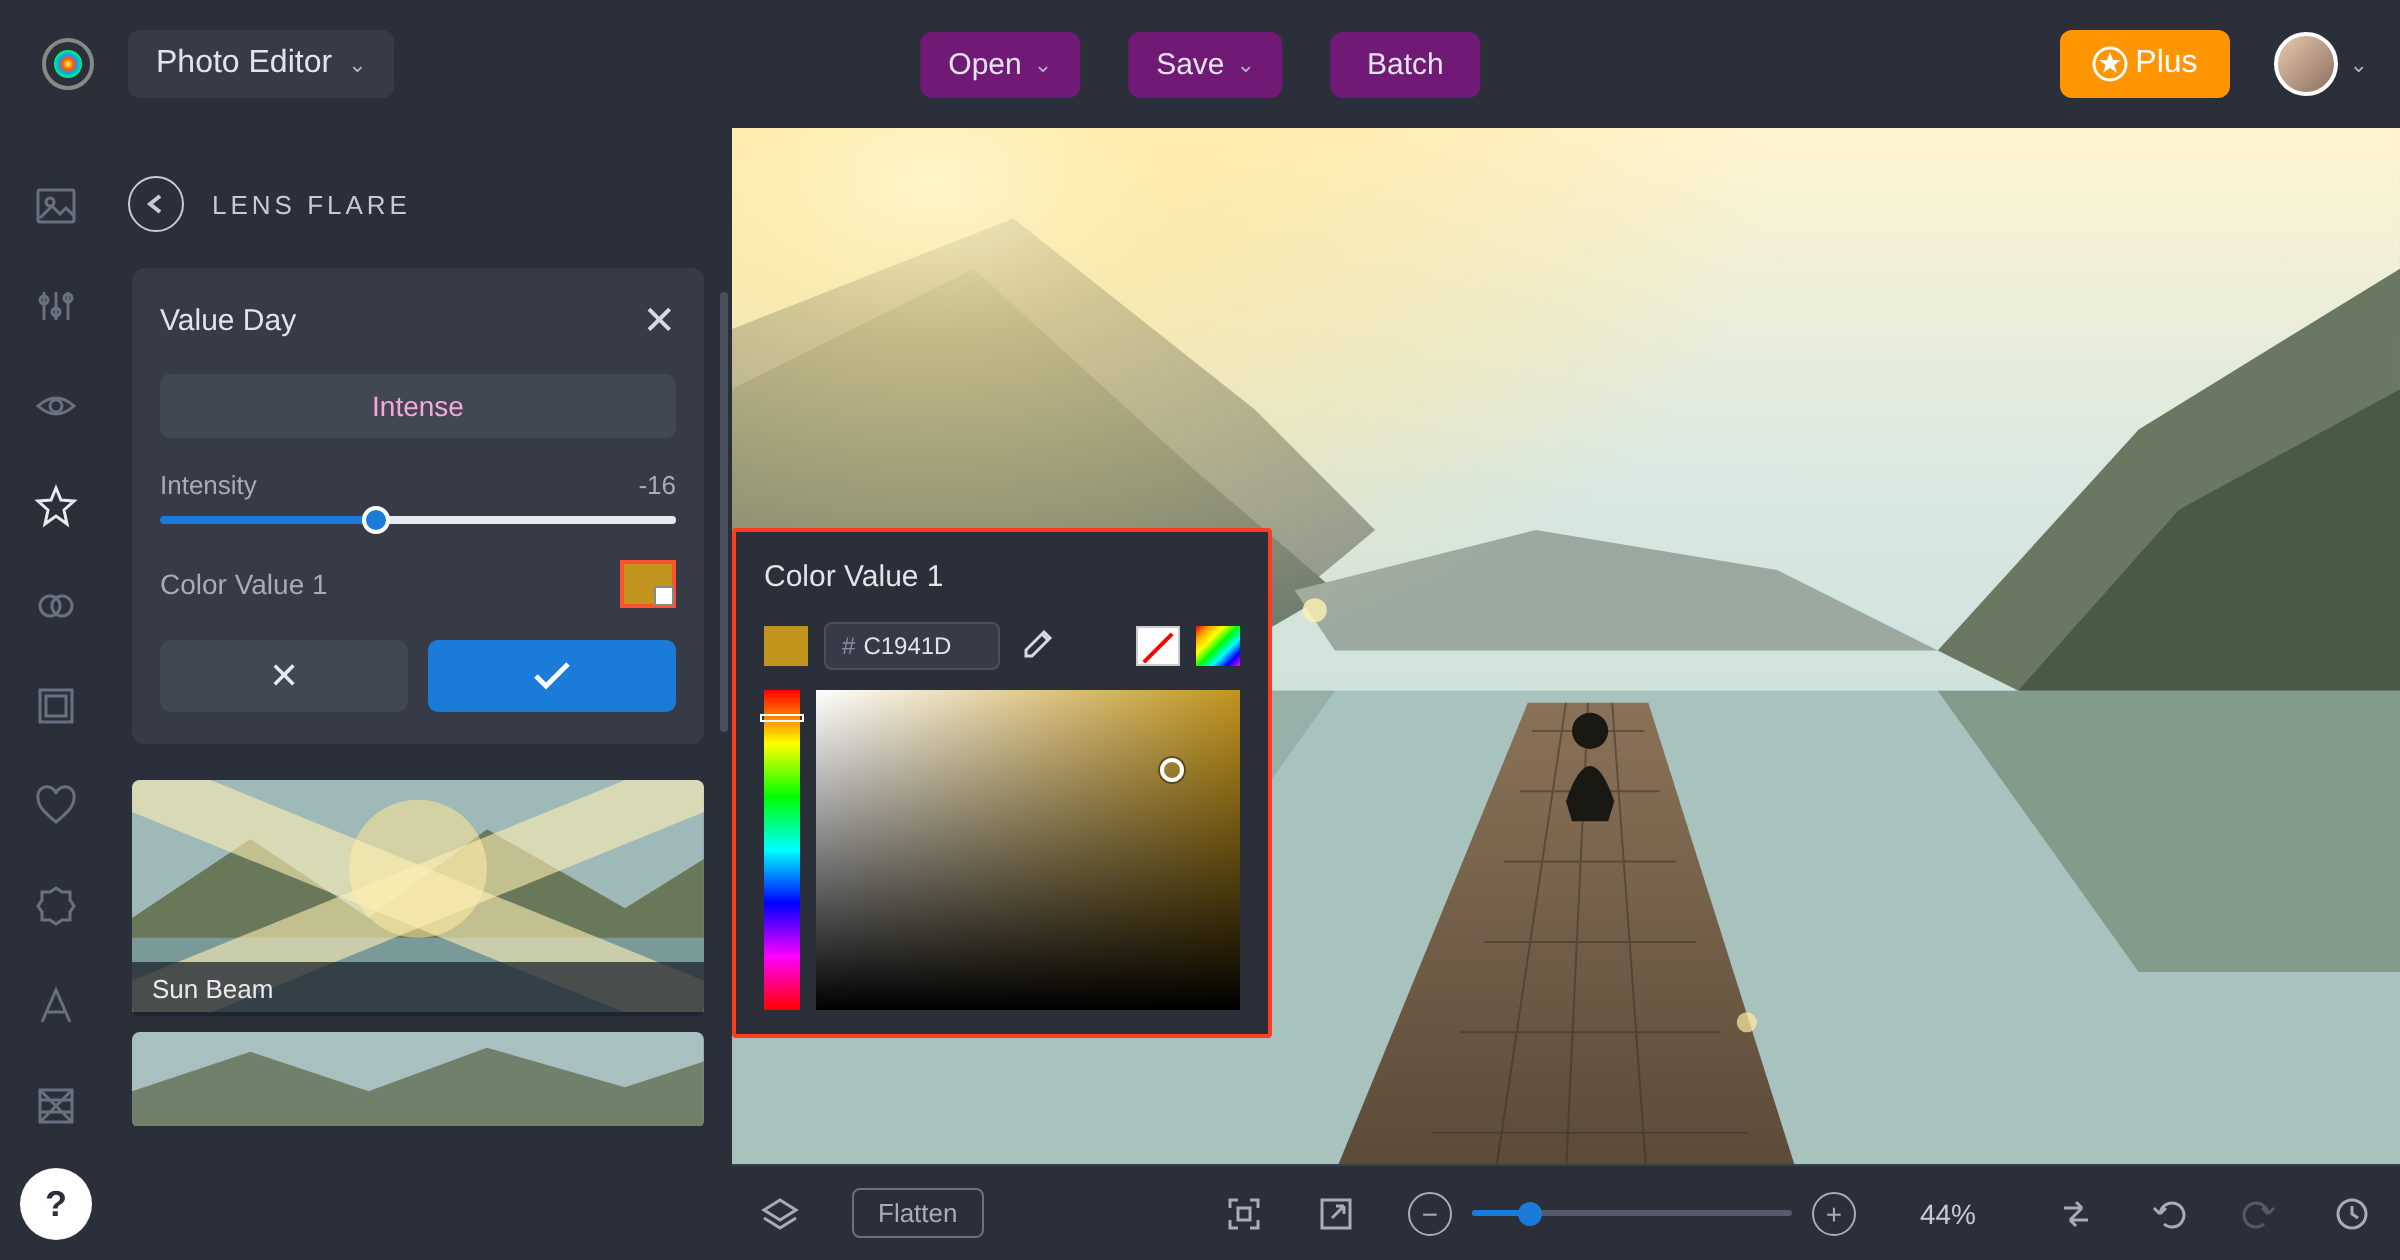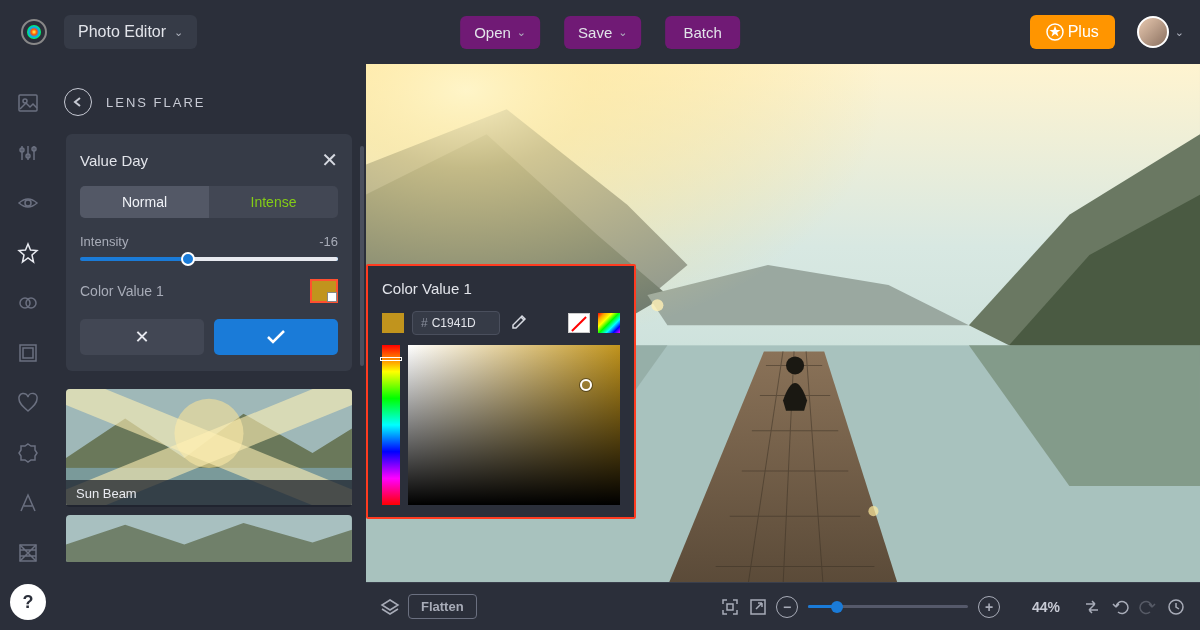--- a/index.html
+++ b/index.html
@@ -30,21 +30,21 @@
 .sidepanel { width: 310px; background: #2b2f3a; display: flex; flex-direction: column; padding: 0 0 0 0; position: relative; }
 .sp-header { display: flex; align-items: center; gap: 14px; padding: 24px 16px 18px 8px; }
 .back-circle { width: 28px; height: 28px; border: 1.5px solid #c7cad4; border-radius: 50%; display: flex; align-items: center; justify-content: center; cursor: pointer; }
 .back-circle svg { width: 12px; height: 12px; stroke: #c7cad4; fill: none; stroke-width: 2; }
 .sp-title { letter-spacing: 2px; font-size: 13px; color: #c7cad4; }
 .sp-card { margin: 0 14px 10px 10px; background: #363b47; border-radius: 6px; padding: 14px 14px 16px; }
 .sp-card-head { display: flex; justify-content: space-between; align-items: center; margin-bottom: 14px; }
 .preset-name { font-size: 15px; color: #e2e4ea; }
 .close-x { font-size: 20px; color: #d7dae2; cursor: pointer; }
 .seg { display: flex; background: #424754; border-radius: 5px; overflow: hidden; margin-bottom: 16px; }
-.seg-btn { flex: 1; text-align: center; padding: 8px 0; font-size: 14px; color: #84cc16; cursor: pointer; }
+.seg-btn { flex: 1; text-align: center; padding: 8px 0; font-size: 14px; color: #f9a8d4; cursor: pointer; }
 .seg-btn.active { background: #535866; color: #f0f2f7; }
 .intensity-row { display: flex; justify-content: space-between; font-size: 13px; color: #a8acb8; margin-bottom: 8px; }
 .slider-track { position: relative; height: 4px; background: #1a7bd8; border-radius: 2px; margin-bottom: 18px; }
 .slider-track .right { position: absolute; right: 0; top: 0; bottom: 0; background: #e8eaf0; border-radius: 2px; }
 .slider-thumb { position: absolute; top: 50%; transform: translate(-50%,-50%); width: 14px; height: 14px; background: #1a7bd8; border: 2px solid #fff; border-radius: 50%; cursor: pointer; }
 .cv-row { display: flex; justify-content: space-between; align-items: center; font-size: 14px; color: #a8acb8; margin-bottom: 16px; }
 .swatch-box { width: 28px; height: 24px; border: 2px solid #ff5030; background: #c1941d; position: relative; cursor: pointer; }
 .swatch-box::after { content: ""; position: absolute; right: -1px; bottom: -1px; width: 8px; height: 8px; background: #fff; border: 1px solid #888; }
 .confirm-row { display: flex; gap: 10px; }
 .cbtn { flex: 1; height: 36px; border-radius: 5px; display: flex; align-items: center; justify-content: center; cursor: pointer; }
@@ -75,21 +75,21 @@
 .none-sw { width: 22px; height: 20px; background: #fff; position: relative; border: 1px solid #ccc; cursor: pointer; }
 .none-sw::after { content: ""; position: absolute; left: 0; right: 0; top: 50%; border-top: 2px solid red; transform: rotate(-45deg); }
 .rainbow-sw { width: 22px; height: 20px; background: linear-gradient(135deg, red, orange, yellow, lime, cyan, blue, magenta); cursor: pointer; }
 .picker-row { display: flex; gap: 8px; }
 .hue-bar { width: 18px; height: 160px; background: linear-gradient(to bottom, #ff0000, #ffff00, #00ff00, #00ffff, #0000ff, #ff00ff, #ff0000); position: relative; cursor: pointer; }
 .hue-thumb { position: absolute; left: -2px; right: -2px; height: 4px; border: 1px solid #fff; top: 12px; }
 .sv-field { flex: 1; height: 160px; position: relative; cursor: pointer; background: linear-gradient(to right, #fff, #c1941d); }
 .sv-field::after { content: ""; position: absolute; inset: 0; background: linear-gradient(to bottom, rgba(0,0,0,0), #000); }
 .sv-thumb { position: absolute; width: 12px; height: 12px; border: 2px solid #fff; border-radius: 50%; right: 28px; top: 34px; z-index: 2; box-shadow: 0 0 0 1px rgba(0,0,0,0.4); }
 
-.bottombar { height: 48px; background: #2b2f3a; display: flex; align-items: center; padding: 0 14px; gap: 8px; border-top: 1px solid #3a3f4c; font-weight: bold; }
+.bottombar { height: 48px; background: #2b2f3a; display: flex; align-items: center; padding: 0 14px; gap: 26px; border-top: 1px solid #3a3f4c; }
 .bb-ico { width: 20px; height: 20px; display: flex; align-items: center; justify-content: center; cursor: pointer; }
 .bb-ico svg { stroke: #a8acb8; fill: none; stroke-width: 1.5; }
 .flatten-btn { border: 1px solid #6b7080; border-radius: 4px; padding: 4px 12px; font-size: 13px; color: #a8acb8; cursor: pointer; }
 .bb-spacer { flex: 1; }
 .zoom-group { display: flex; align-items: center; gap: 10px; }
 .zoom-btn { width: 22px; height: 22px; border-radius: 50%; border: 1.3px solid #a8acb8; display: flex; align-items: center; justify-content: center; color: #a8acb8; font-size: 14px; cursor: pointer; }
 .zoom-track { width: 160px; height: 3px; background: #55596a; border-radius: 2px; position: relative; }
 .zoom-track .zfill { position: absolute; left: 0; top: 0; bottom: 0; background: #1a7bd8; border-radius: 2px; }
 .zoom-thumb { position: absolute; top: 50%; transform: translate(-50%,-50%); width: 12px; height: 12px; border-radius: 50%; background: #1a7bd8; cursor: pointer; }
 .zoom-pct { font-size: 14px; color: #c7cad4; margin-left: 22px; }
@@ -222,21 +222,20 @@
         </div>
         <div class="sp-title">LENS FLARE</div>
       </div>
 
       <div class="sp-card">
         <div class="sp-card-head">
           <div class="preset-name">Value Day</div>
           <div class="close-x">✕</div>
         </div>
         <div class="seg">
-          <div class="seg-btn active">Normal</div>
           <div class="seg-btn">Intense</div>
         </div>
         <div class="intensity-row">
           <span>Intensity</span>
           <span>-16</span>
         </div>
         <div class="slider-track">
           <div class="right" style="left:42%"></div>
           <div class="slider-thumb" style="left:42%"></div>
         </div>

